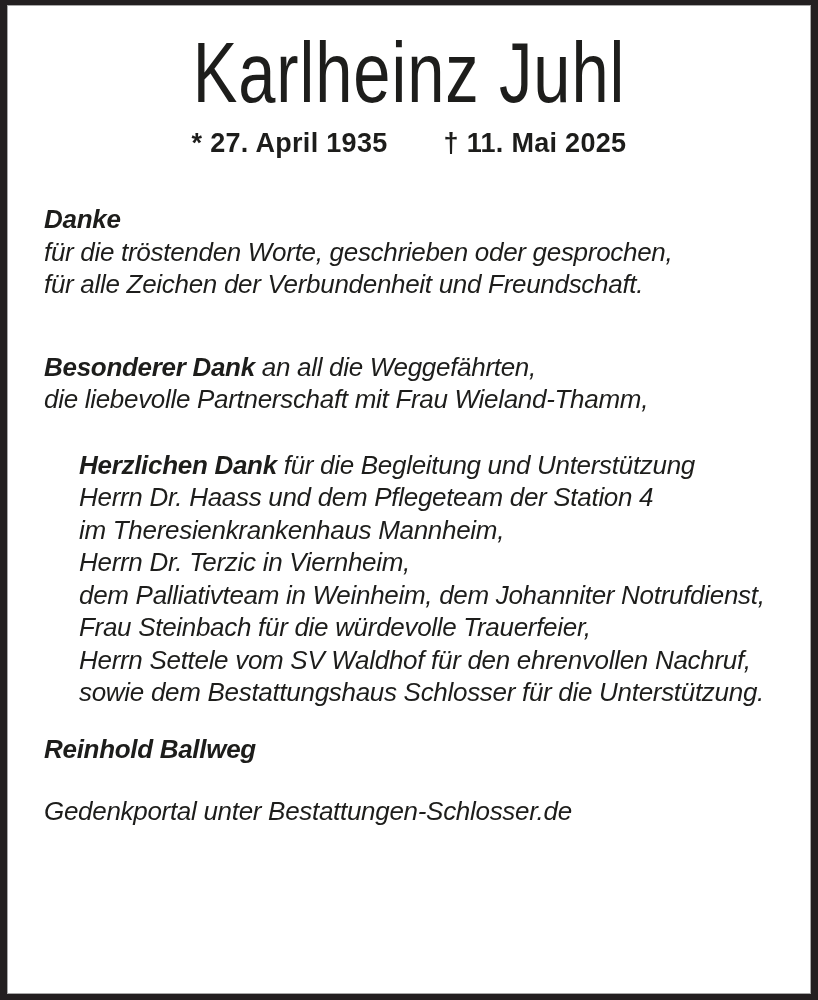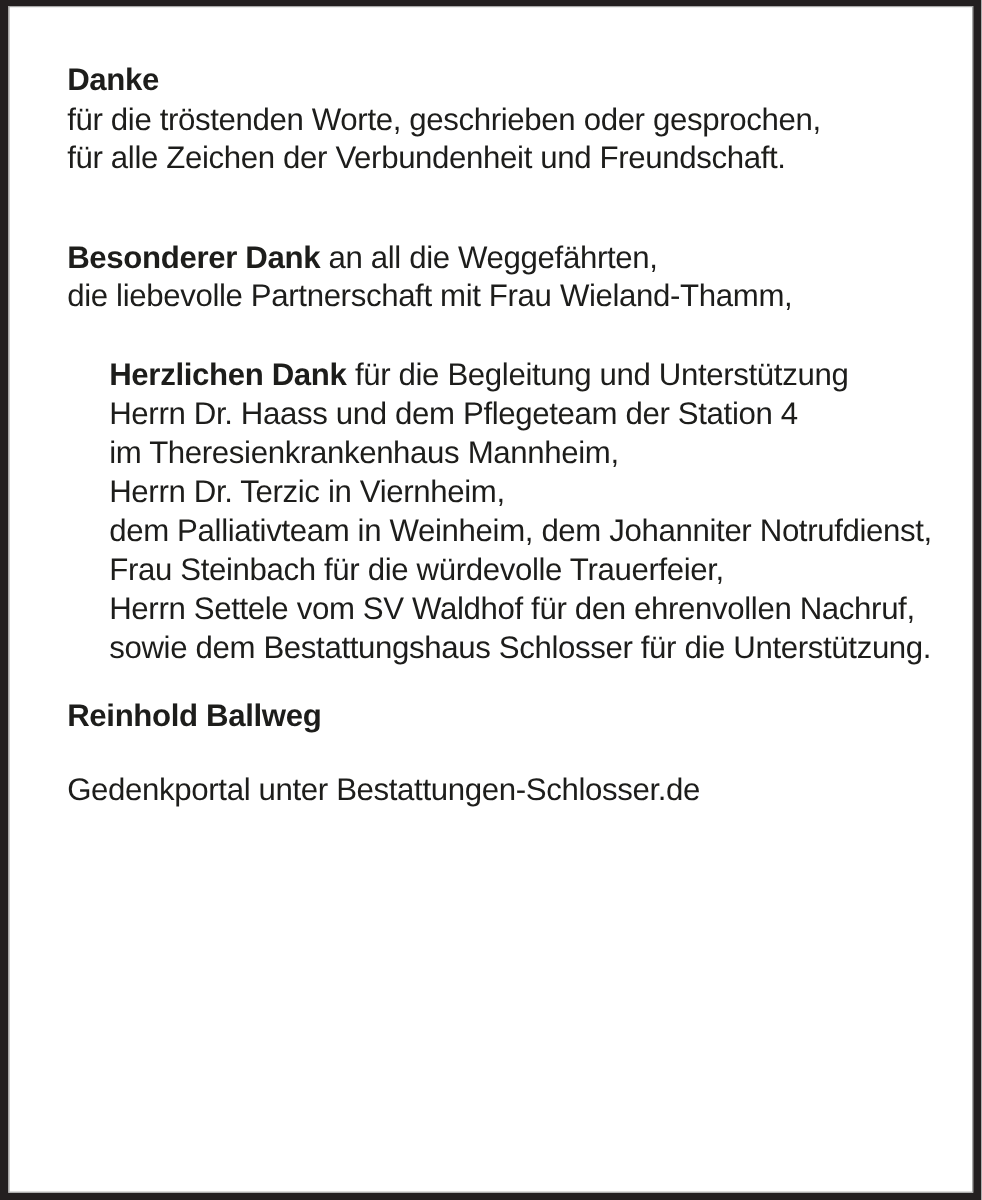--- a/index.html
+++ b/index.html
@@ -41,42 +41,50 @@
   .dates {
     margin-top: 14px;
     display: flex;
     justify-content: center;
     gap: 56px;
     font-size: 27px;
     font-weight: 700;
     letter-spacing: 0.3px;
   }
   .body {
-    padding: 0 18px 0 48px;
+    padding: 0 18px 0 36px;
     font-size: 26px;
     line-height: 32.5px;
     letter-spacing: -0.3px;
+    font-style: italic;
   }
   .para {
     margin: 0;
   }
   .p1 { margin-top: 44px; }
   .p2 { margin-top: 50px; }
   .p3 { margin-top: 33px; margin-left: 35px; }
   .closing { margin-top: 24px; }
   .footer-line { margin-top: 30px; }
   .line { display: block; }
   .lead, strong { font-weight: 700; }
 </style>
 </head>
 <body>
 
 <div class="frame">
   <div class="inner">
 
+    <header class="header">
+      <h1 class="name">Karlheinz Juhl</h1>
+      <div class="dates">
+        <span class="date">* 27. April 1935</span>
+        <span class="date">† 11. Mai 2025</span>
+      </div>
+    </header>
 
     <main class="body">
 
       <p class="para p1">
         <span class="line"><strong class="lead">Danke</strong></span>
         <span class="line">für die tröstenden Worte, geschrieben oder gesprochen,</span>
         <span class="line">für alle Zeichen der Verbundenheit und Freundschaft.</span>
       </p>
 
       <p class="para p2">

